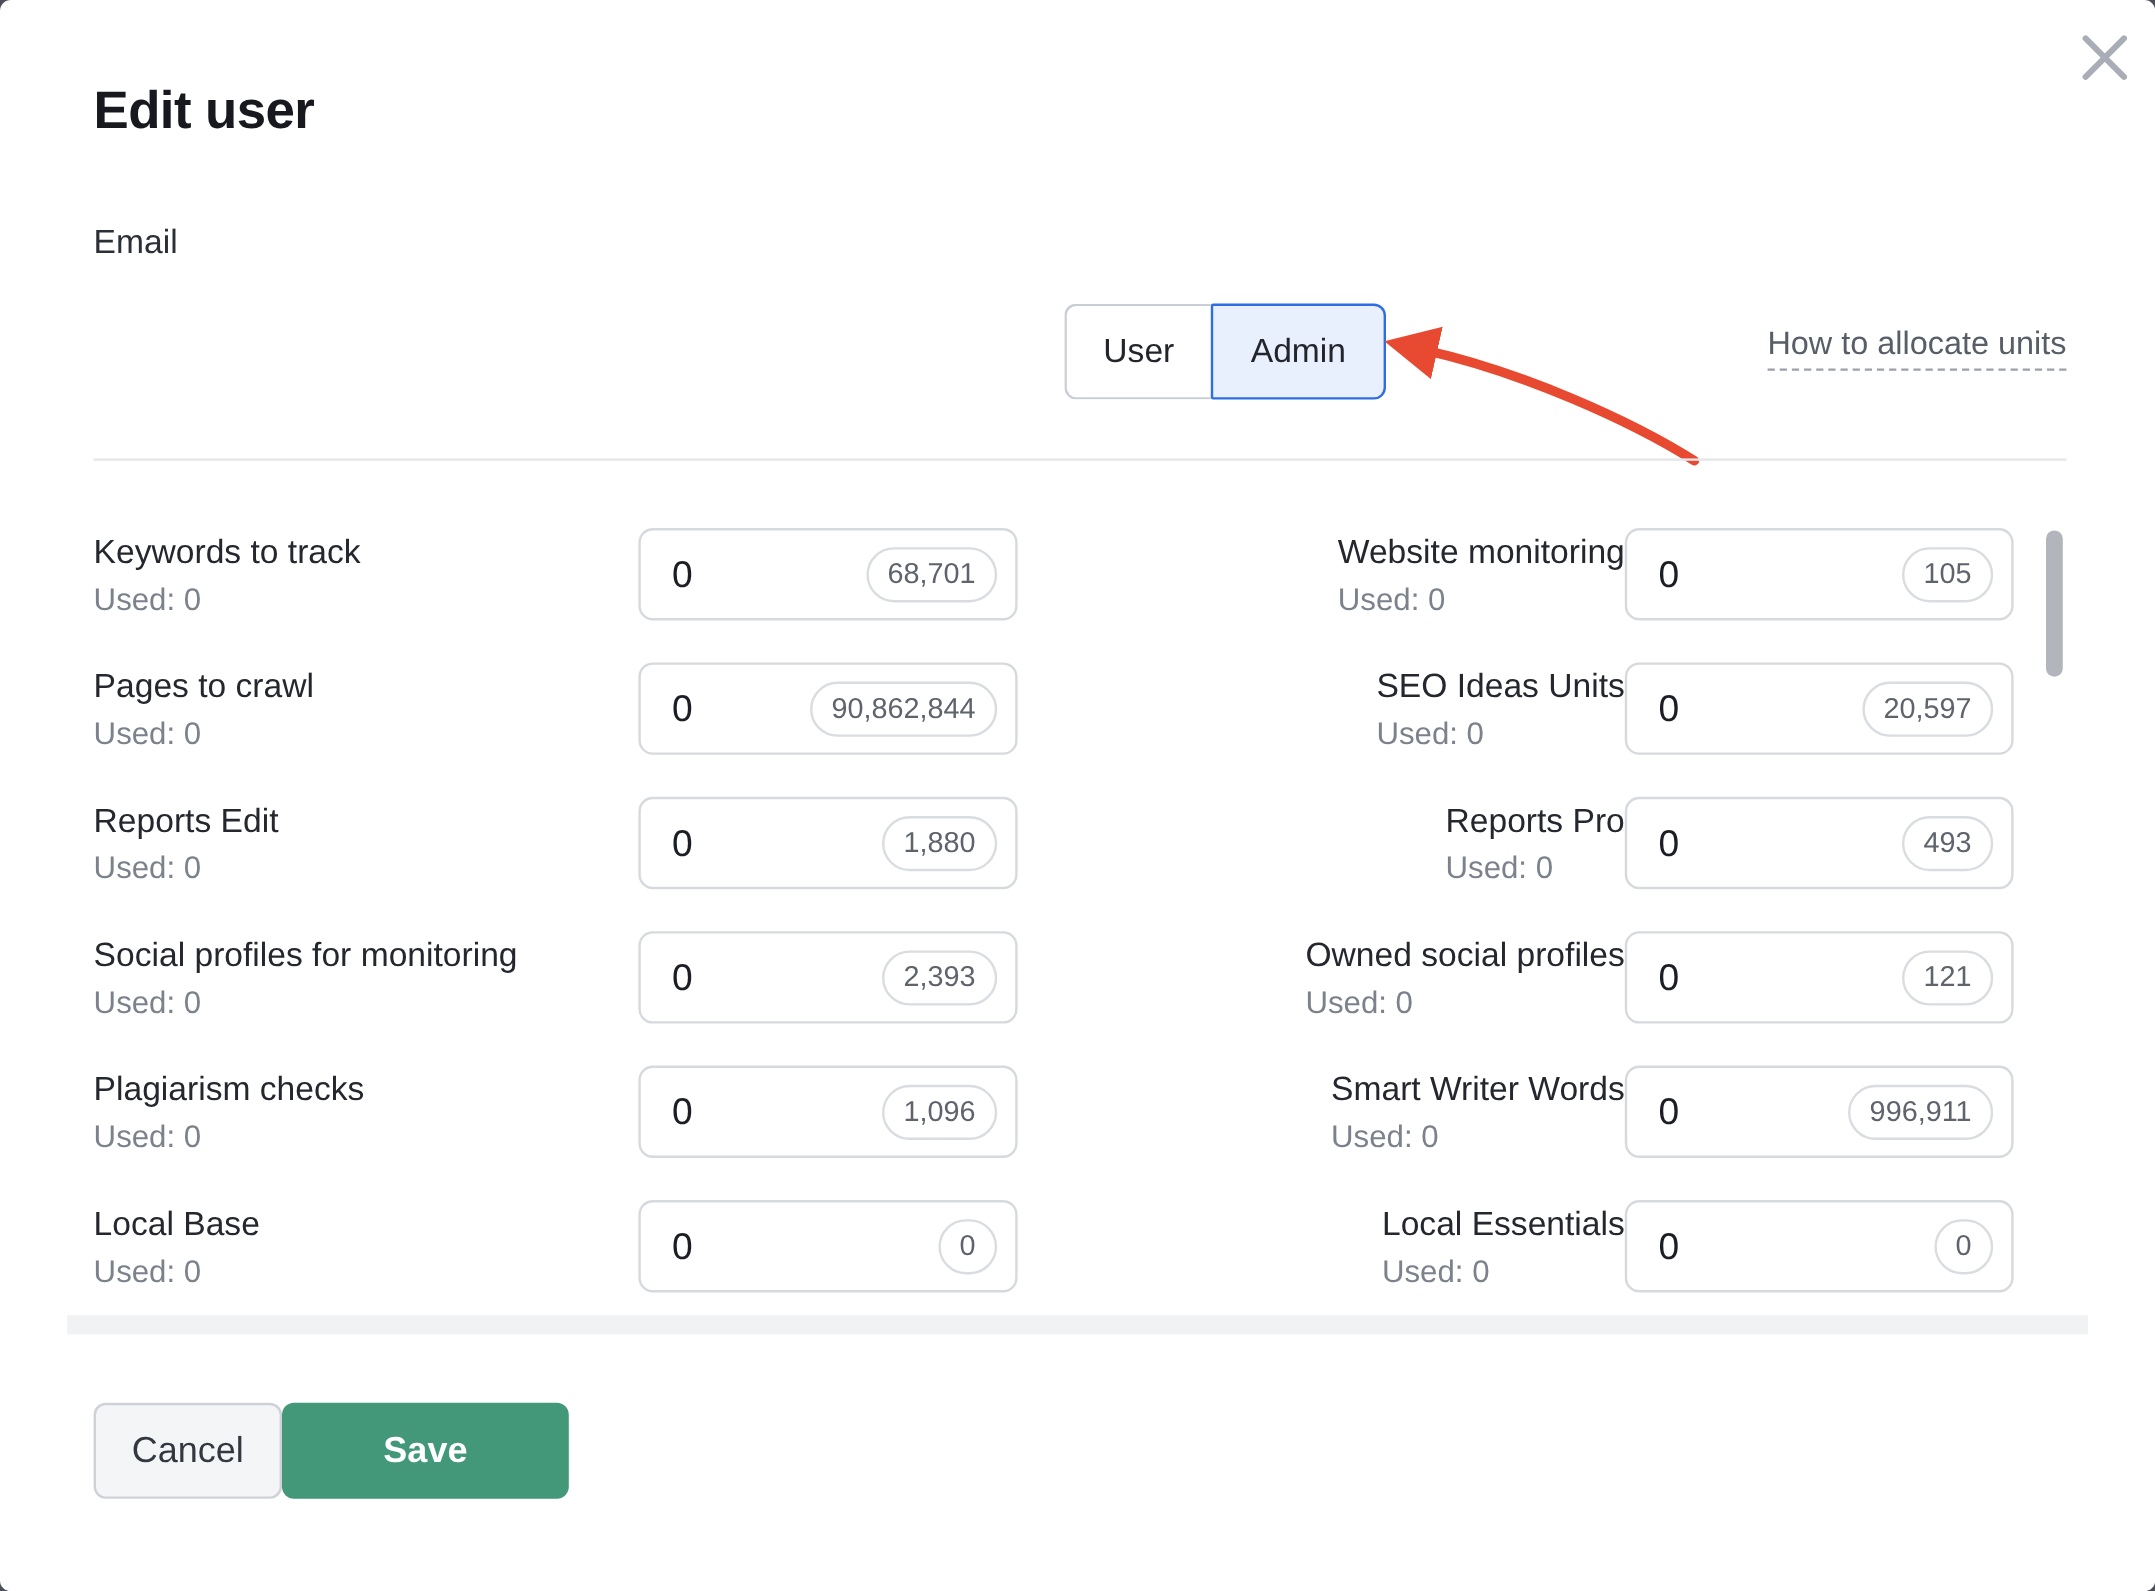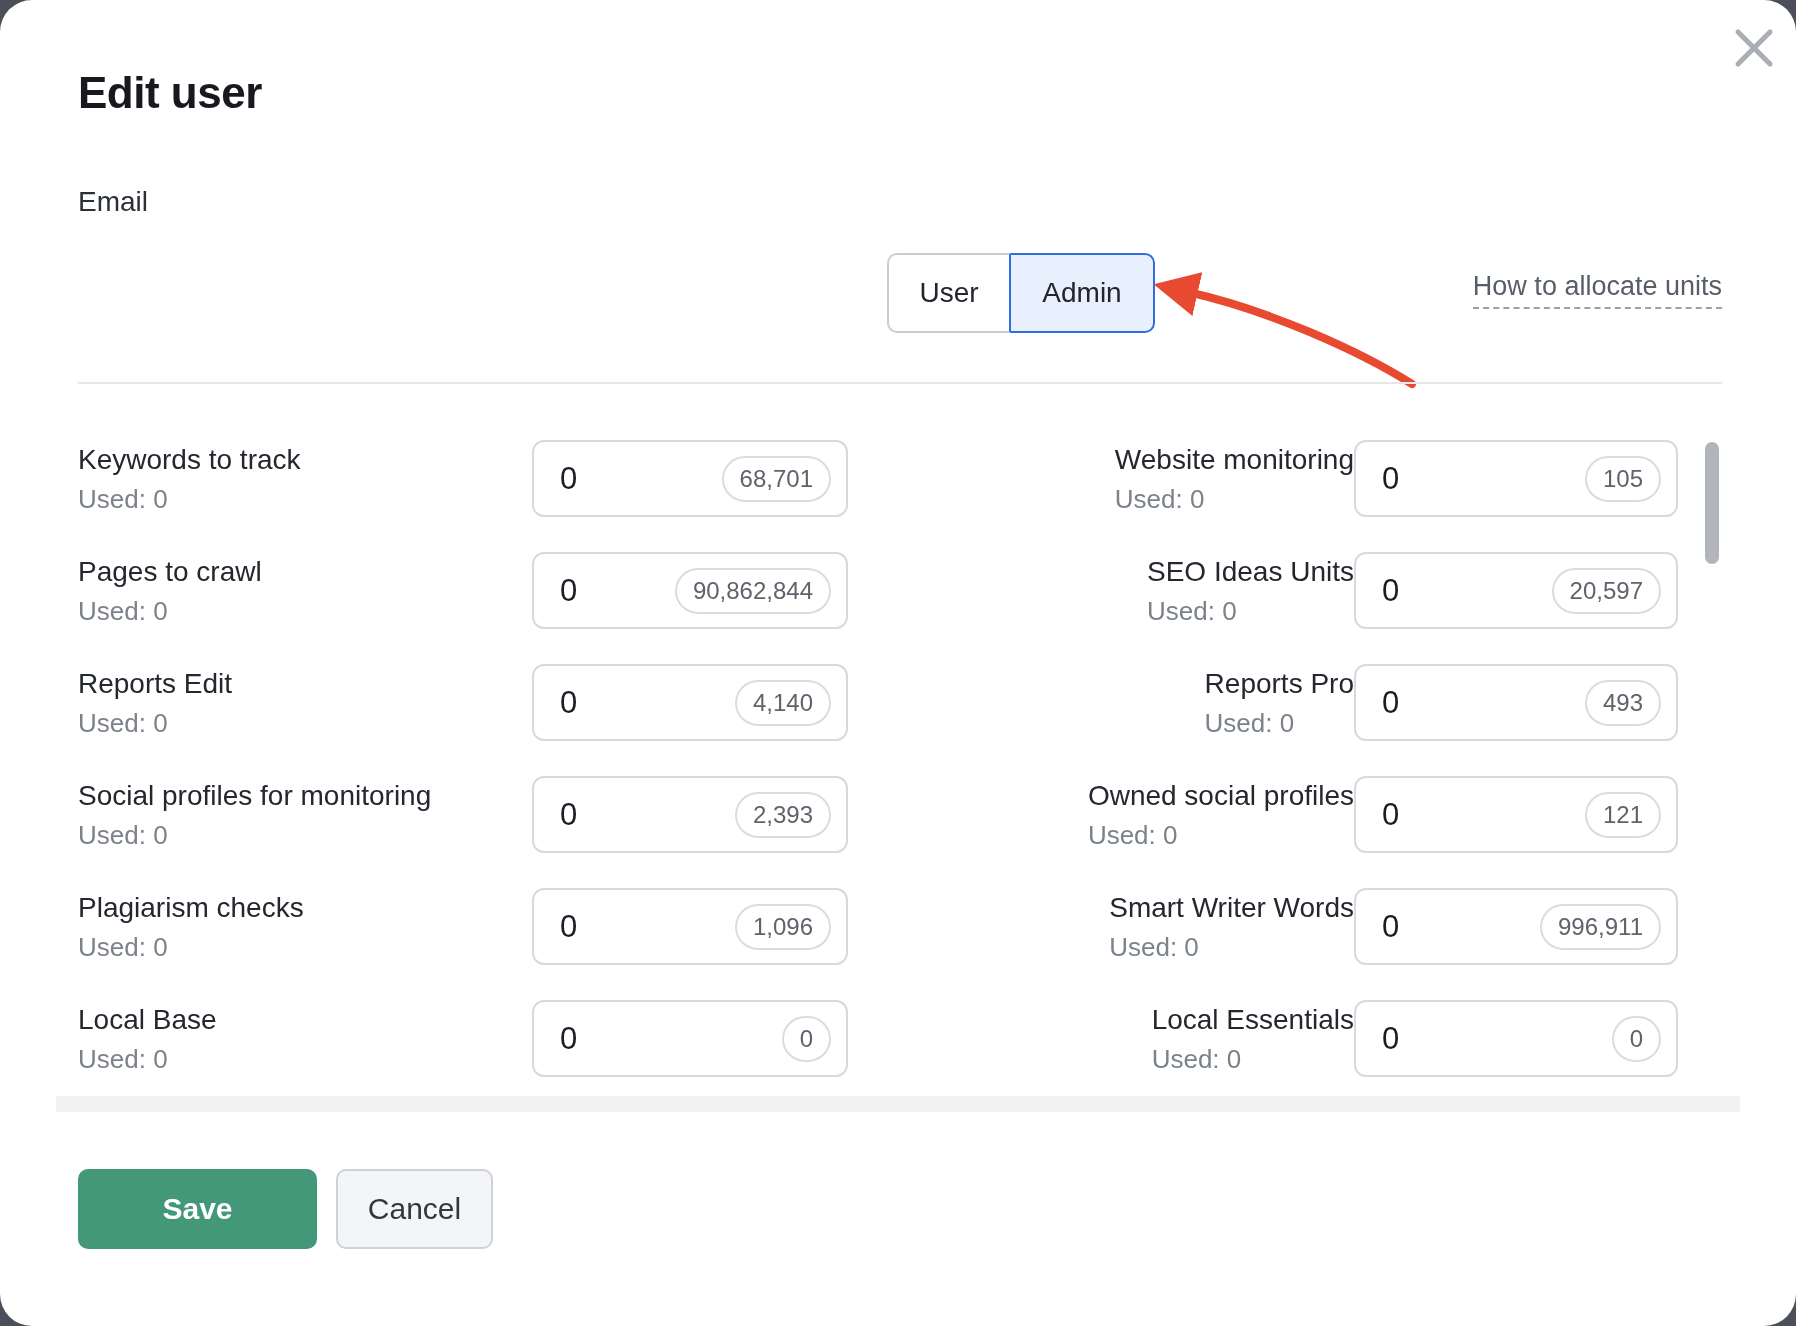--- a/index.html
+++ b/index.html
@@ -3,21 +3,21 @@
 <meta charset="utf-8">
 <style>
   html,body{margin:0;padding:0;}
   body{
     width:1796px;height:1326px;position:relative;overflow:hidden;
     background:#4c4f59;
     font-family:"Liberation Sans", sans-serif;
     -webkit-font-smoothing:antialiased;
   }
   .modal{
-    position:absolute;inset:0;background:#ffffff;border-radius:32px;
+    position:absolute;inset:0;background:#ffffff;border-radius:9px;
   }
   
   .close-btn{
     position:absolute;top:20px;left:1726px;width:56px;height:56px;
     display:flex;align-items:center;justify-content:center;cursor:pointer;
     background:none;border:none;padding:0;
   }
   .page-title{
     position:absolute;left:78px;top:68px;
     font-size:44px;font-weight:700;color:#17191e;letter-spacing:-0.5px;
@@ -177,21 +177,21 @@
     </div>
 
     <div class="unit-grid-row">
       <div class="unit-cell left">
         <div class="unit-texts">
           <div class="unit-label">Reports Edit</div>
           <div class="unit-used">Used: 0</div>
         </div>
         <div class="unit-box">
           <input class="unit-value" value="0" style="">
-          <span class="unit-limit">4,140</span>
+          <span class="unit-limit">1,880</span>
         </div>
       </div>
       <div class="unit-cell right">
         <div class="unit-texts">
           <div class="unit-label">Reports Pro</div>
           <div class="unit-used">Used: 0</div>
         </div>
         <div class="unit-box">
           <input class="unit-value" value="0" style="">
           <span class="unit-limit">493</span>
@@ -267,17 +267,17 @@
         </div>
       </div>
     </div>
 
   </div>
 
   <div class="bottom-strip"></div>
   <div class="scroll-thumb"></div>
 
   <div class="actions">
+    <button class="btn btn-cancel">Cancel</button>
     <button class="btn btn-save">Save</button>
-    <button class="btn btn-cancel">Cancel</button>
   </div>
 
 </div>
 
 </body></html>

